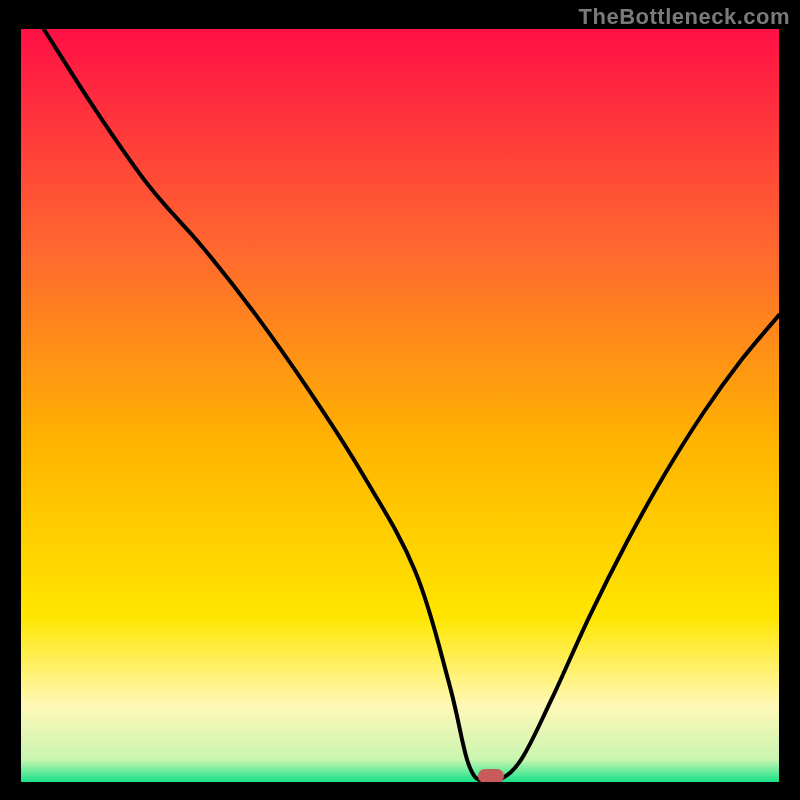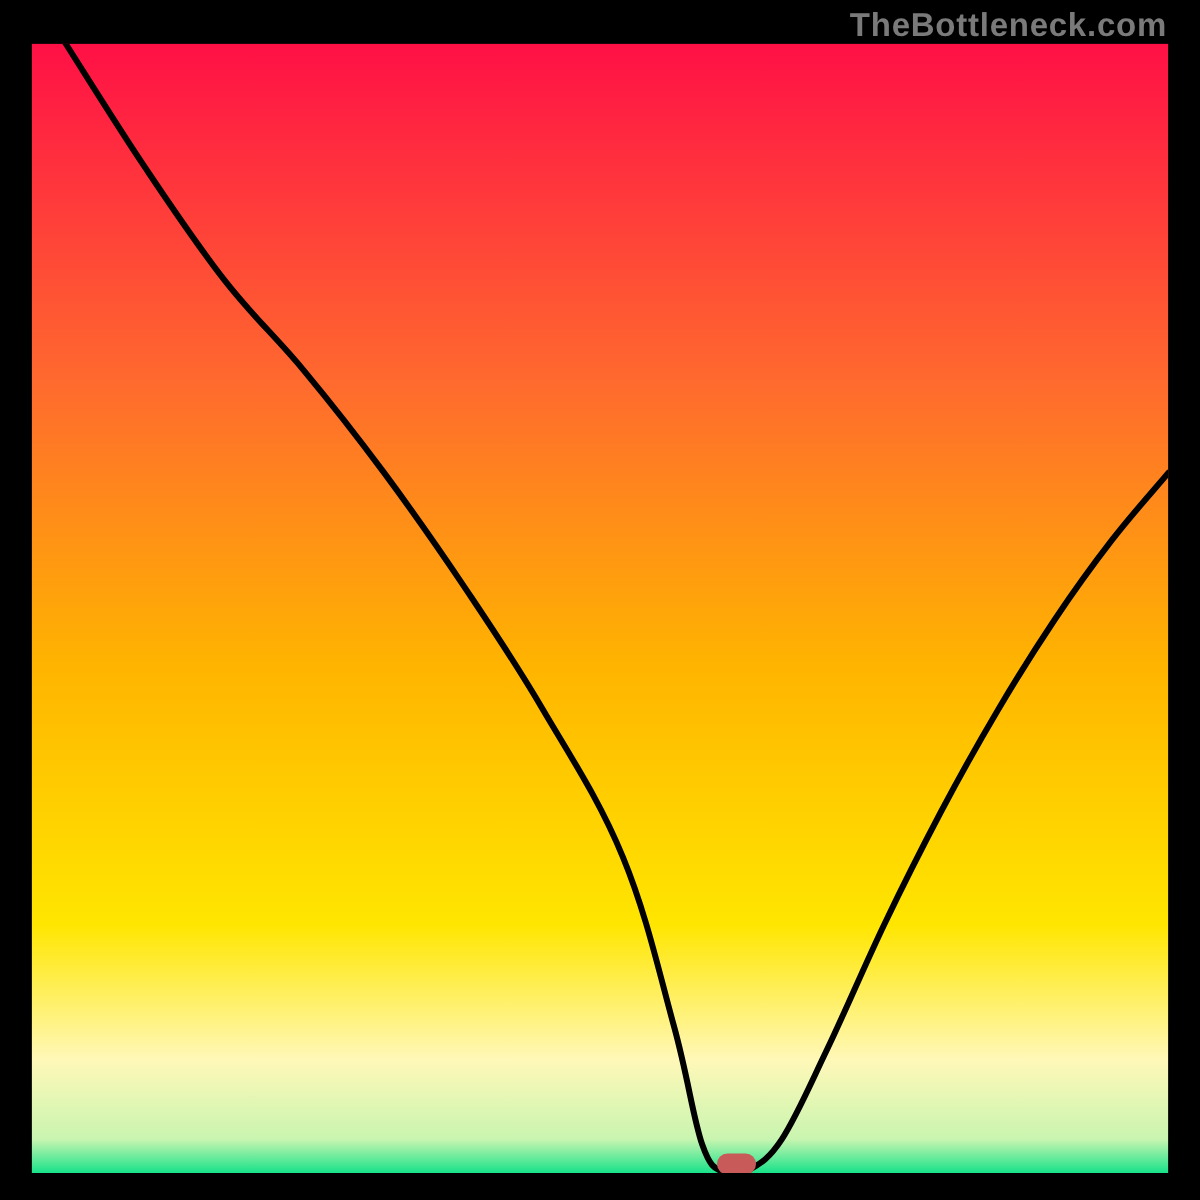--- a/index.html
+++ b/index.html
@@ -13,21 +13,21 @@
   }
   .frame {
     position: relative;
     width: 800px;
     height: 800px;
     background: #000;
   }
   .watermark {
     position: absolute;
     top: 4px;
-    right: 22px;
+    right: 10px;
     font-size: 22px;
     letter-spacing: 0.5px;
     color: #7a7a7a;
     font-weight: 600;
     user-select: none;
   }
   .plot {
     position: absolute;
     left: 21px;
     top: 29px;

